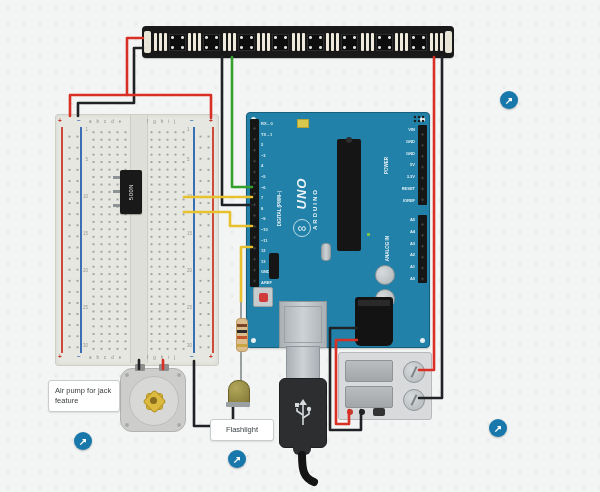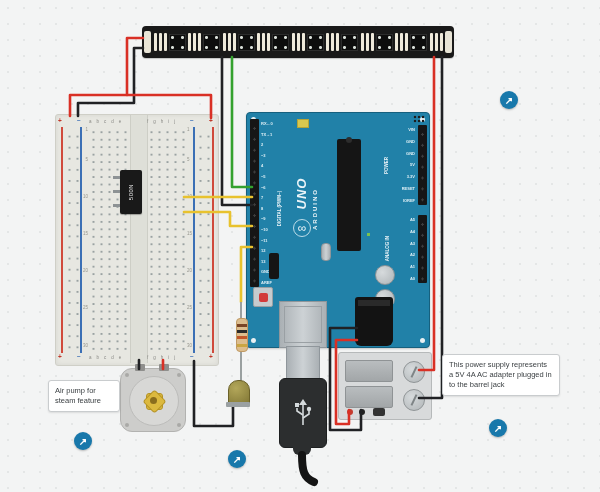--- a/index.html
+++ b/index.html
@@ -347,27 +347,27 @@
     <i class="band" style="top:25px;background:#caa643;"></i>
   </div>
 
   <div id="flashlight-dome"></div>
   <div class="abs" style="left:226px;top:402px;width:24px;height:5px;background:#9aa0a2;border-radius:1px;"></div>
 
   <div class="note-pin" style="left:500px;top:91px;">
     <span>↗</span>
   </div>
 
-  <div class="note" style="left:48px;top:380px;width:58px;">Air pump for steam feature</div>
+  <div class="note" style="left:48px;top:380px;width:58px;">Air pump for jack feature</div>
   <div class="note-pin" style="left:74px;top:432px;">
     <span>↗</span>
   </div>
 
+  <div class="note" style="left:210px;top:419px;width:50px;text-align:center;">Flashlight</div>
   <div class="note-pin" style="left:228px;top:450px;">
     <span>↗</span>
   </div>
 
-  <div class="note" style="left:442px;top:354px;width:104px;">This power supply represents a 5V 4A AC adapter plugged in to the barrel jack</div>
   <div class="note-pin" style="left:489px;top:419px;">
     <span>↗</span>
   </div>
 
 </div>
 
 </body></html>

